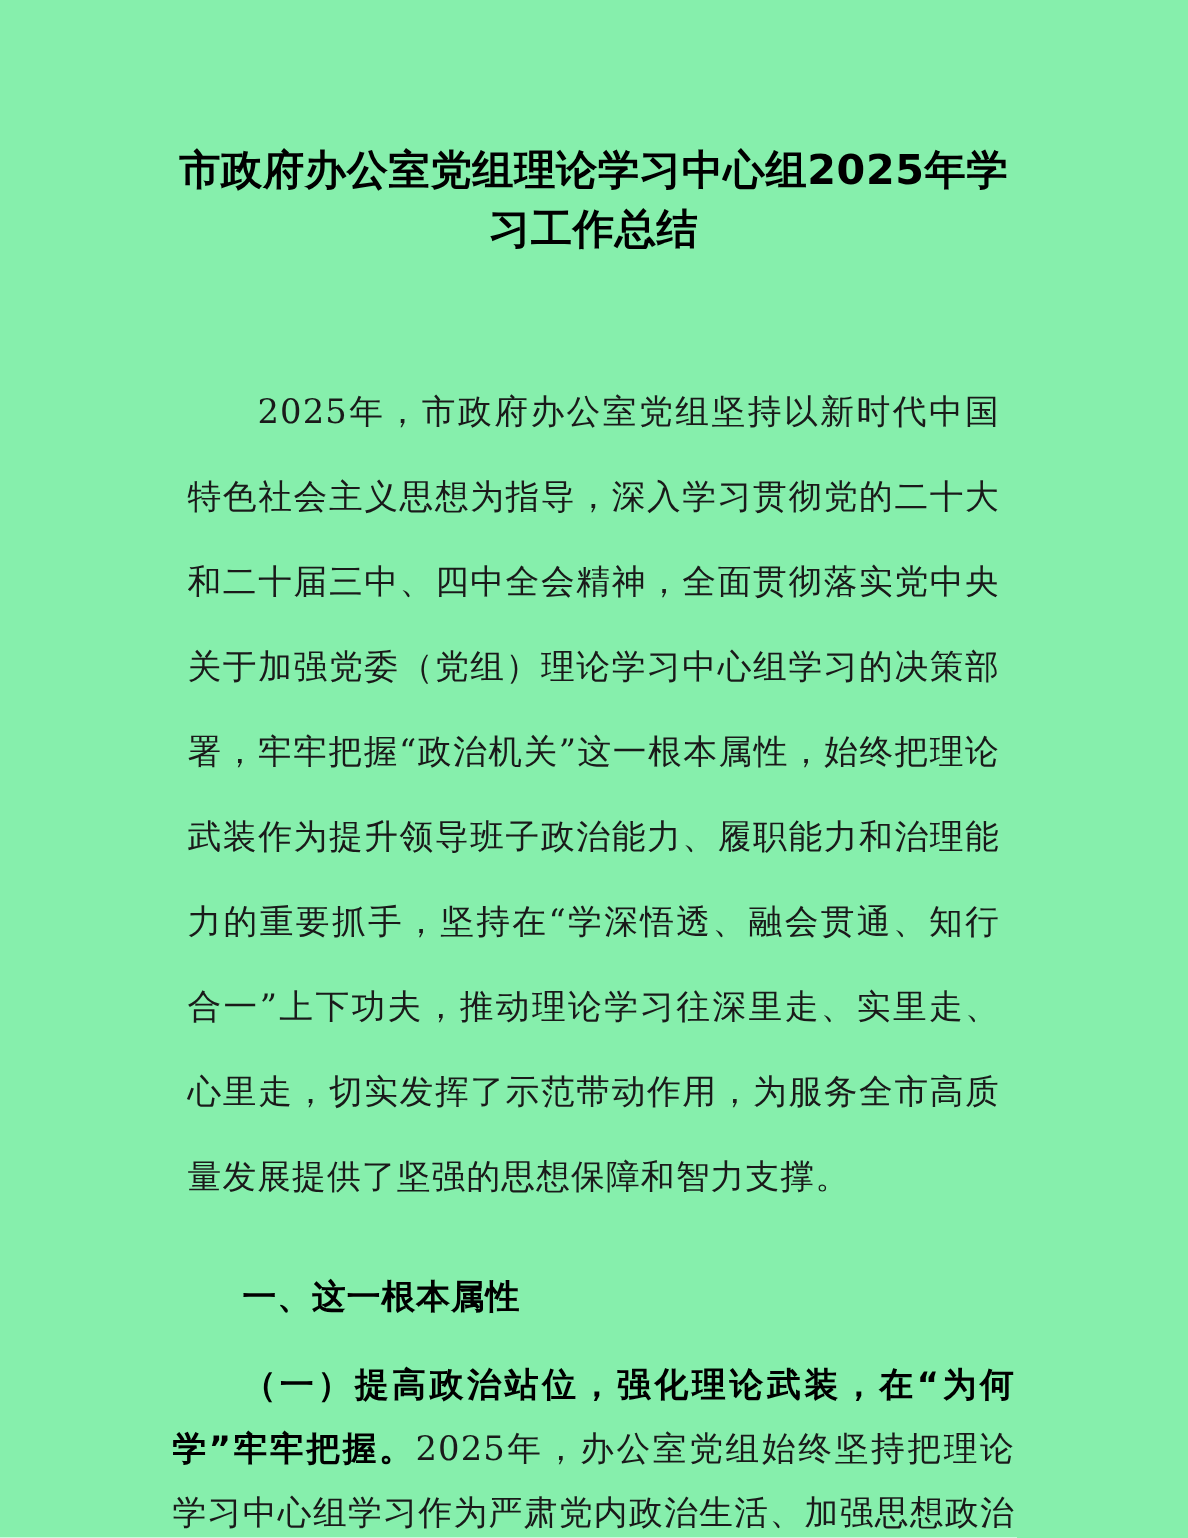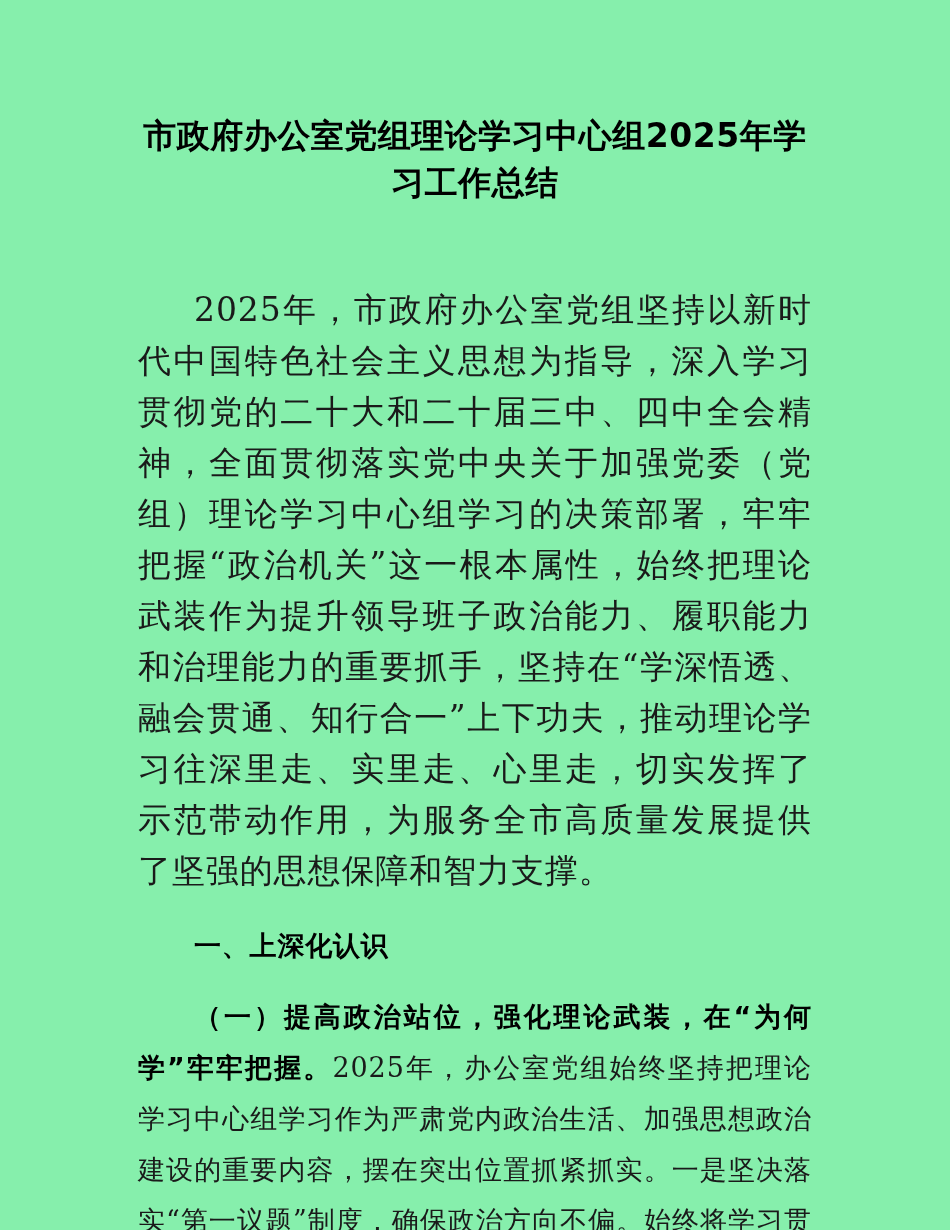--- a/index.html
+++ b/index.html
@@ -37,24 +37,24 @@
     color: #000000;
   }
 
   
   .title-gap {
     height: 78px;
   }
 
   
   .para {
-    margin: 0;
+    margin: 12px;
     font-family: "DejaVu Serif", "Liberation Serif", serif;
-    font-size: 33px;
-    line-height: 51px;
+    font-size: 27px;
+    line-height: 68px;
     text-align: justify;
     text-align-last: left;
     text-justify: inter-character;
     letter-spacing: 0.9px;
     color: #1a1a1a;
     text-indent: 56px;
   }
 
   
   .section-heading {
@@ -94,20 +94,20 @@
 
 <div class="page">
   <div class="content">
 
     <h1 class="doc-title">市政府办公室党组理论学习中心组2025年学习工作总结</h1>
 
     <div class="title-gap"></div>
 
     <p class="para">2025年，市政府办公室党组坚持以新时代中国特色社会主义思想为指导，深入学习贯彻党的二十大和二十届三中、四中全会精神，全面贯彻落实党中央关于加强党委（党组）理论学习中心组学习的决策部署，牢牢把握“政治机关”这一根本属性，始终把理论武装作为提升领导班子政治能力、履职能力和治理能力的重要抓手，坚持在“学深悟透、融会贯通、知行合一”上下功夫，推动理论学习往深里走、实里走、心里走，切实发挥了示范带动作用，为服务全市高质量发展提供了坚强的思想保障和智力支撑。</p>
 
-    <h2 class="section-heading">一、上深化认识</h2>
+    <h2 class="section-heading">一、这一根本属性</h2>
 
     <p class="para-sub">
       <span class="lead-in">（一）提高政治站位，强化理论武装，在“为何学”牢牢把握。</span><span>2025年，办公室党组始终坚持把理论学习中心组学习作为严肃党内政治生活、加强思想政治建设的重要内容，摆在突出位置抓紧抓实。一是坚决落实“第一议题”制度，确保政治方向不偏。始终将学习贯彻总书记最新重要讲话、重要指示批示精神作为每次中心组学习的首要议题，做到第一时间传</span>
     </p>
 
   </div>
 </div>
 
 </body></html>

